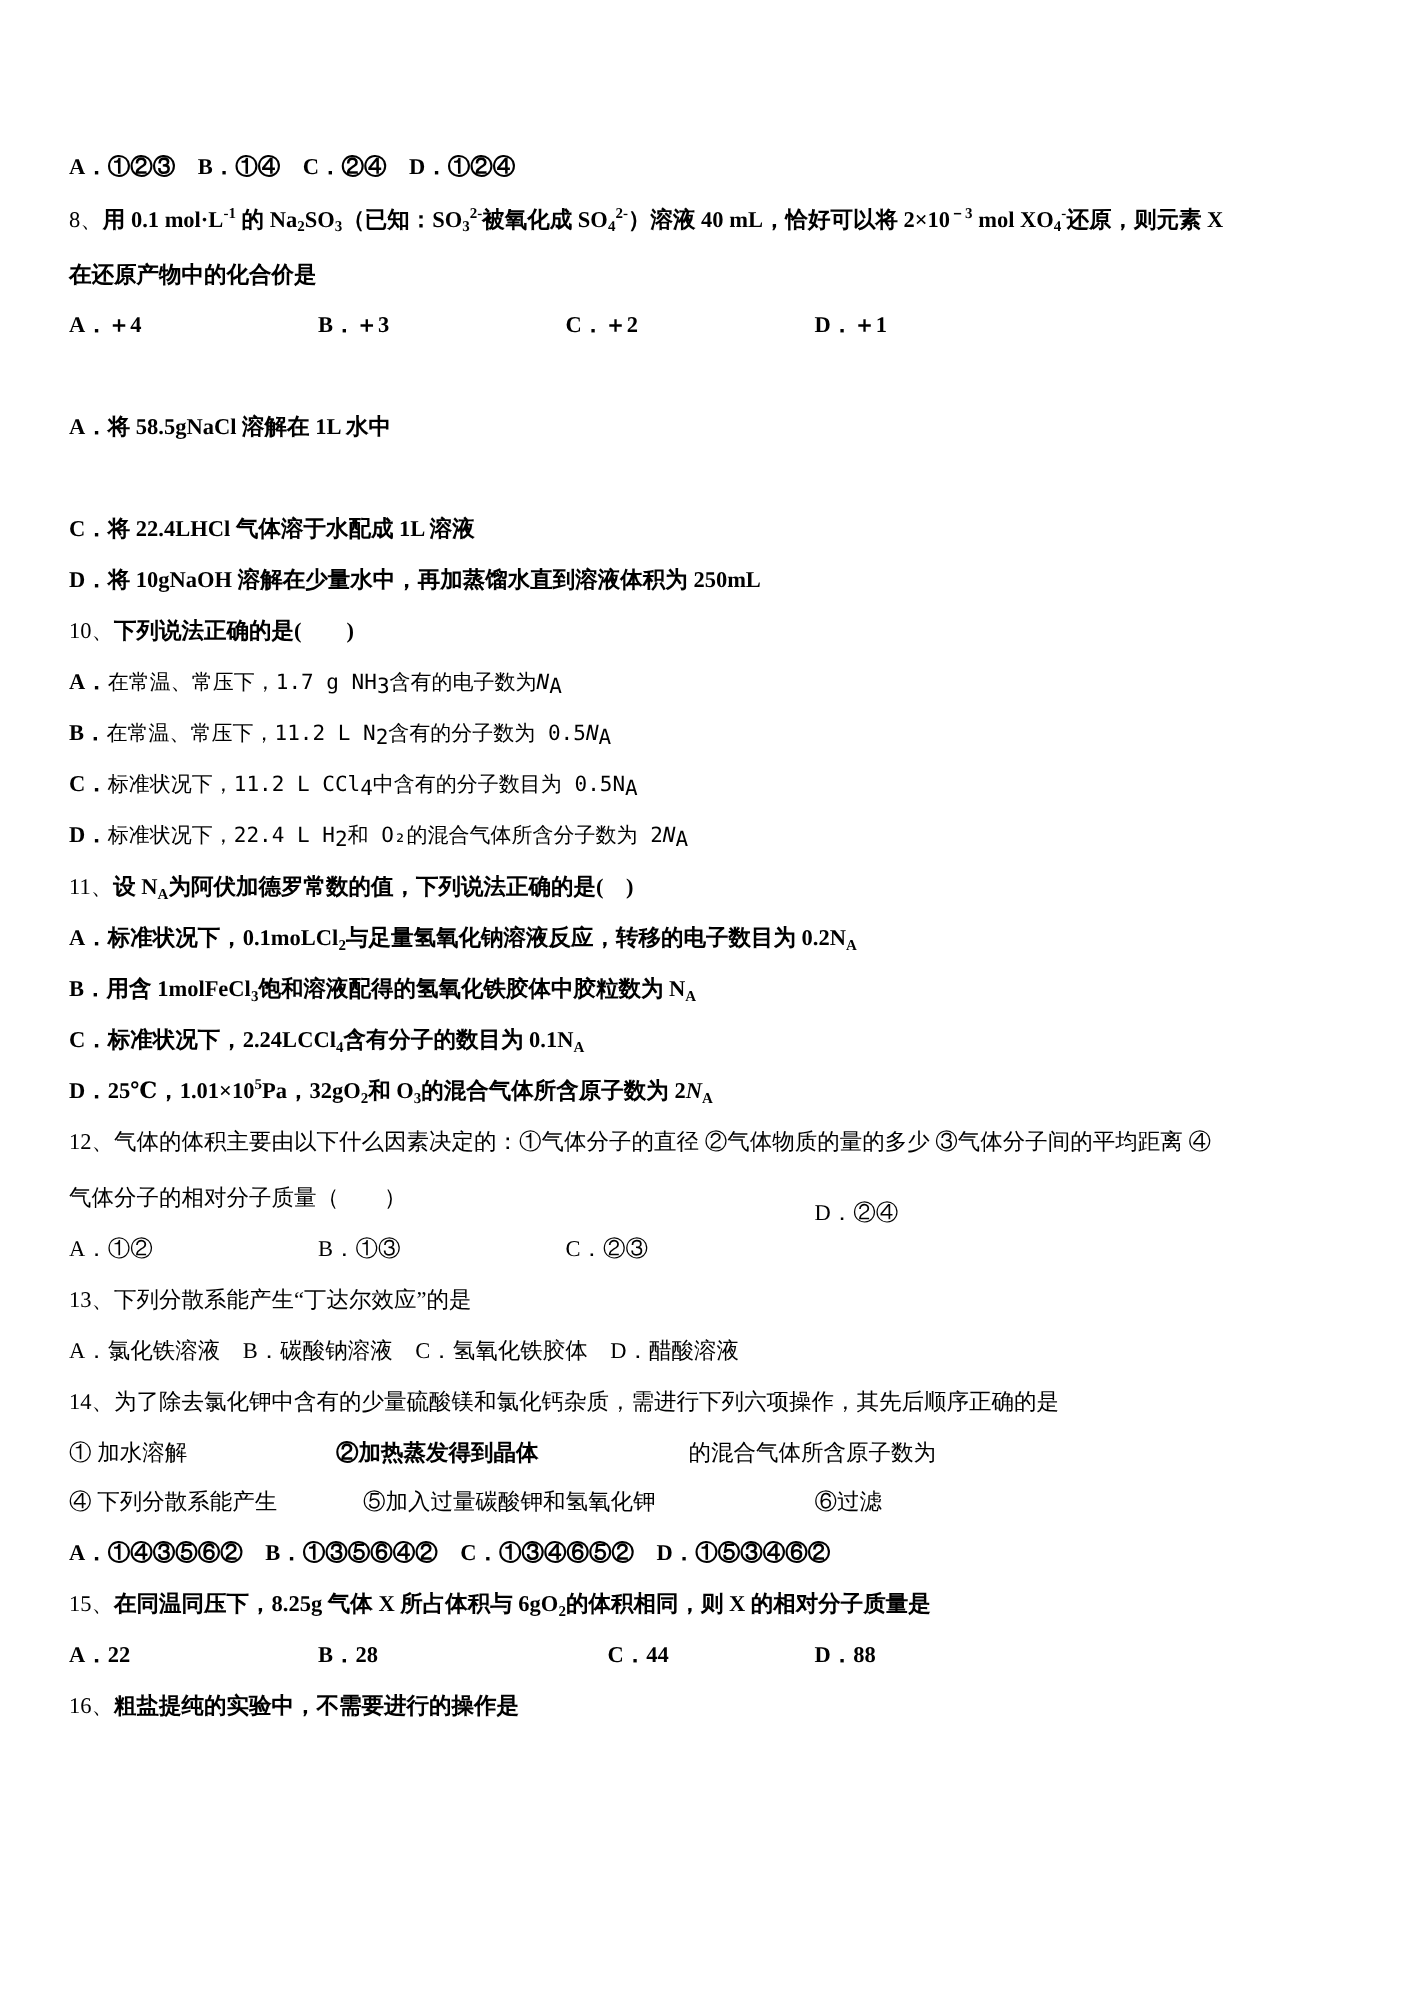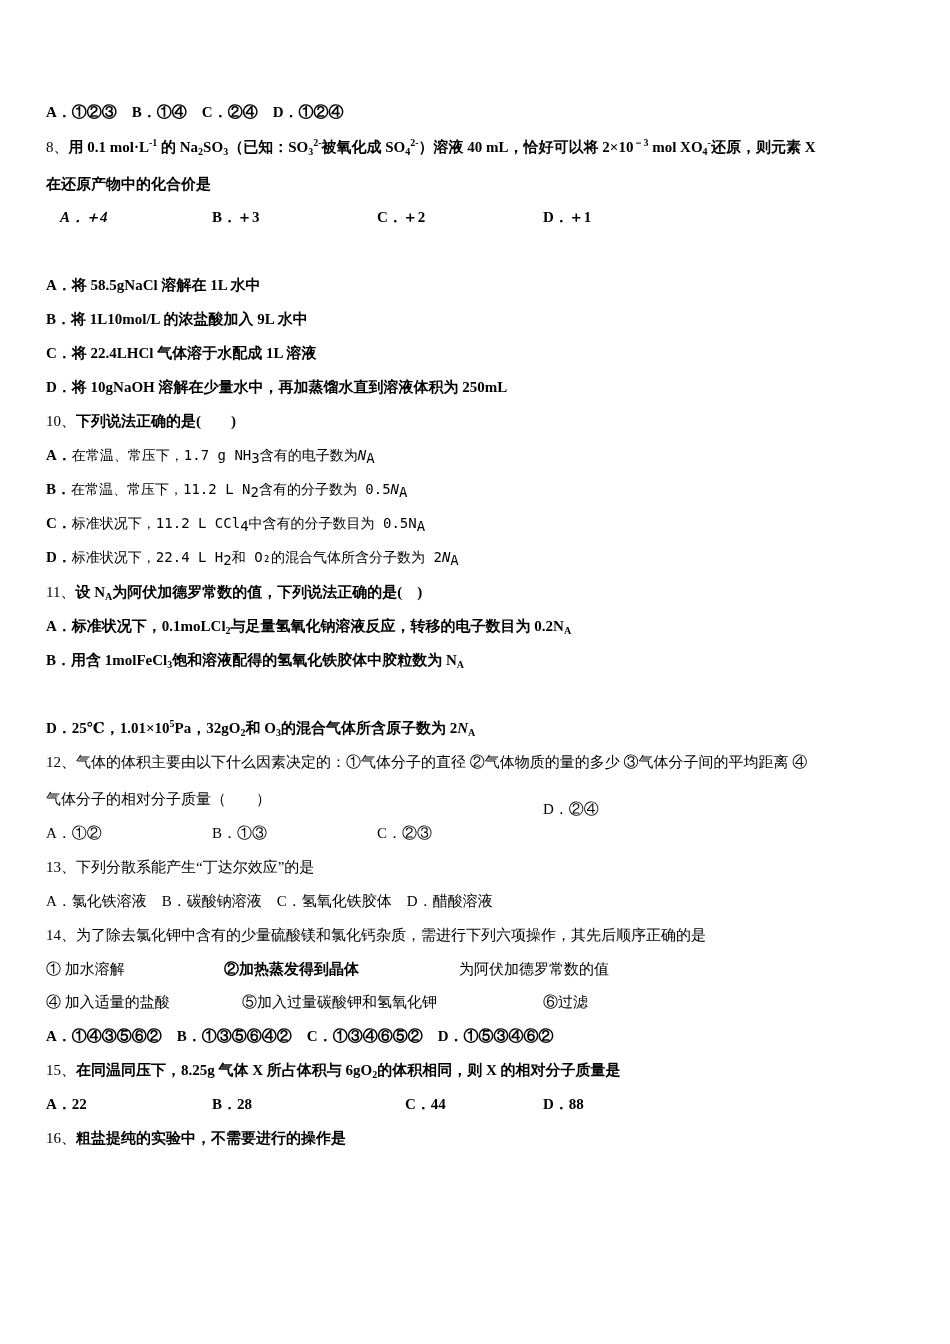--- a/index.html
+++ b/index.html
@@ -46,27 +46,26 @@
 <body>
 
 <div class="page">
 
   <div class="line" style="top:102px;">A．①②③　B．①④　C．②④　D．①②④</div>
 
   <div class="line" style="top:137px;">
     <span class="qnum">8、</span><span>用 </span><span>0.1 mol·L</span><sup>-1</sup><span> 的 Na</span><sub>2</sub><span>SO</span><sub>3</sub><span>（已知：SO</span><sub>3</sub><sup>2-</sup><span>被氧化成 SO</span><sub>4</sub><sup>2-</sup><span>）溶液 40 mL，恰好可以将 2×10</span><sup>－3</sup><span> mol XO</span><sub>4</sub><sup>-</sup><span>还原，则元素 X</span>
   </div>
   <div class="line" style="top:174px;">在还原产物中的化合价是</div>
-  <div class="opt" style="left:60px; top:207px;font-style:italic;">A．＋4</div>
+  <div class="opt" style="left:46px; top:207px;">A．＋4</div>
   <div class="opt" style="left:212px; top:207px;">B．＋3</div>
   <div class="opt" style="left:377px; top:207px;">C．＋2</div>
   <div class="opt" style="left:543px; top:207px;">D．＋1</div>
 
   <div class="line" style="top:275px;">A．将 58.5gNaCl 溶解在 1L 水中</div>
-  <div class="line" style="top:309px;">B．将 1L10mol/L 的浓盐酸加入 9L 水中</div>
   <div class="line" style="top:343px;">C．将 22.4LHCl 气体溶于水配成 1L 溶液</div>
   <div class="line" style="top:377px;">D．将 10gNaOH 溶解在少量水中，再加蒸馏水直到溶液体积为 250mL</div>
 
   <div class="line" style="top:411px;">
     <span class="qnum">10、</span><span class="plain" style="font-weight:bold">下列说法正确的是(　　)</span>
   </div>
   <div class="line" style="top:445px;">
     <span>A．</span><span class="mono">在常温、常压下，1.7 g NH</span><sub class="mono">3</sub><span class="mono">含有的电子数为</span><span class="mono ital">N</span><sub class="mono">A</sub>
   </div>
   <div class="line" style="top:479px;">
@@ -81,20 +80,23 @@
 
   <div class="line" style="top:582px;">
     <span class="qnum">11、</span><span>设 N</span><sub>A</sub><span>为阿伏加德罗常数的值，下列说法正确的是(　)</span>
   </div>
   <div class="line" style="top:616px;">
     <span>A．标准状况下，0.1moLCl</span><sub>2</sub><span>与足量氢氧化钠溶液反应，转移的电子数目为 0.2N</span><sub>A</sub>
   </div>
   <div class="line" style="top:650px;">
     <span>B．用含 1molFeCl</span><sub>3</sub><span>饱和溶液配得的氢氧化铁胶体中胶粒数为 N</span><sub>A</sub>
   </div>
+  <div class="line" style="top:684px;">
+    <span>C．标准状况下，2.24LCCl</span><sub>4</sub><span>含有分子的数目为 0.1N</span><sub>A</sub>
+  </div>
   <div class="line" style="top:718px;">
     <span>D．25℃，1.01×10</span><sup>5</sup><span>Pa，32gO</span><sub>2</sub><span>和 O</span><sub>3</sub><span>的混合气体所含原子数为 2</span><span class="ital">N</span><sub>A</sub>
   </div>
 
   <div class="line" style="top:752px;">
     <span class="qnum">12、</span><span class="plain">气体的体积主要由以下什么因素决定的：①气体分子的直径 ②气体物质的量的多少 ③气体分子间的平均距离 ④</span>
   </div>
   <div class="line plain" style="top:789px; font-weight:normal;">气体分子的相对分子质量（　　）</div>
   <div class="opt" style="left:46px; top:823px; font-weight:normal;">A．①②</div>
   <div class="opt" style="left:212px; top:823px; font-weight:normal;">B．①③</div>
@@ -104,22 +106,22 @@
   <div class="line" style="top:857px; font-weight:normal;">
     <span class="qnum">13、</span><span>下列分散系能产生“丁达尔效应”的是</span>
   </div>
   <div class="line" style="top:891px; font-weight:normal;">A．氯化铁溶液　B．碳酸钠溶液　C．氢氧化铁胶体　D．醋酸溶液</div>
 
   <div class="line" style="top:925px; font-weight:normal;">
     <span class="qnum">14、</span><span>为了除去氯化钾中含有的少量硫酸镁和氯化钙杂质，需进行下列六项操作，其先后顺序正确的是</span>
   </div>
   <div class="opt" style="left:46px; top:959px; font-weight:normal;">① 加水溶解</div>
   <div class="opt" style="left:224px; top:959px; font-weight:bold;">②加热蒸发得到晶体</div>
-  <div class="opt" style="left:459px; top:959px; font-weight:normal;">为阿伏加德罗常数的值</div>
-  <div class="opt" style="left:46px; top:992px; font-weight:normal;">④ 加入适量的盐酸</div>
+  <div class="opt" style="left:459px; top:959px; font-weight:normal;">的混合气体所含原子数为</div>
+  <div class="opt" style="left:46px; top:992px; font-weight:normal;">④ 下列分散系能产生</div>
   <div class="opt" style="left:242px; top:992px; font-weight:normal;">⑤加入过量碳酸钾和氢氧化钾</div>
   <div class="opt" style="left:543px; top:992px; font-weight:normal;">⑥过滤</div>
   <div class="line" style="top:1026px;">A．①④③⑤⑥②　B．①③⑤⑥④②　C．①③④⑥⑤②　D．①⑤③④⑥②</div>
 
   <div class="line" style="top:1060px;">
     <span class="qnum">15、</span><span>在同温同压下，8.25g 气体 X 所占体积与 6gO</span><sub>2</sub><span>的体积相同，则 X 的相对分子质量是</span>
   </div>
   <div class="opt" style="left:46px; top:1094px;">A．22</div>
   <div class="opt" style="left:212px; top:1094px;">B．28</div>
   <div class="opt" style="left:377px; top:1094px;margin-left:28px;">C．44</div>

